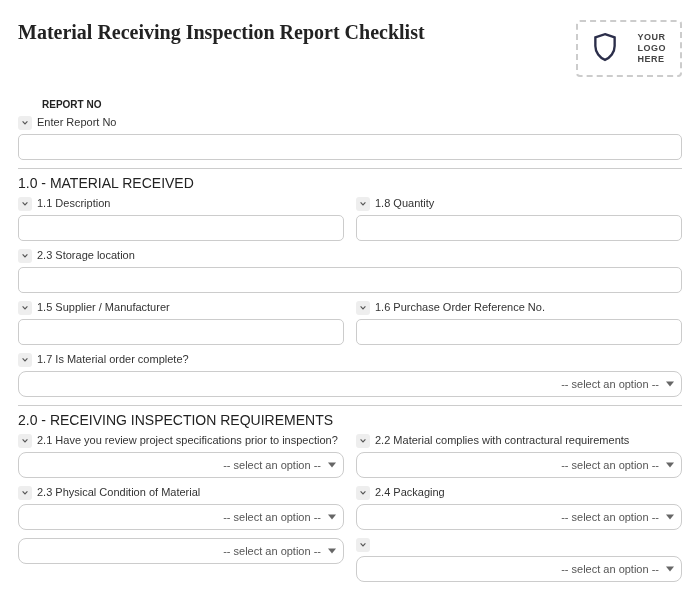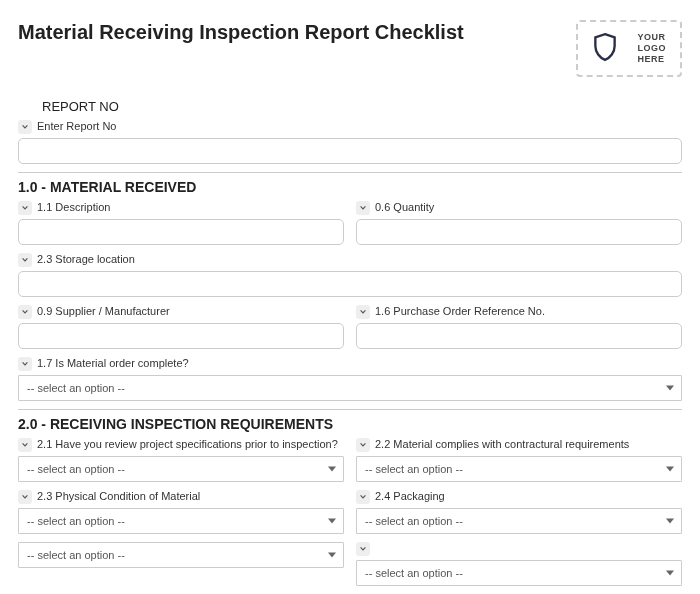--- a/index.html
+++ b/index.html
@@ -1,28 +1,28 @@
 <!DOCTYPE html>
 <html><head>
 <meta charset="utf-8">
 <style>
   * { box-sizing: border-box; margin: 0; padding: 0; }
   body { font-family: Arial, Helvetica, sans-serif; color: #222; background: #fff; width: 700px; padding: 20px 18px; font-size: 12px; }
   .header { display: flex; justify-content: space-between; align-items: flex-start; margin-bottom: 22px; }
-  .title { font-size: 20px; font-weight: bold; color: #222; line-height: 1.2; }
+  .title { font-size: 20px; font-weight: bold; color: #222; line-height: 1.2; font-family: Liberation Serif, serif; }
   .logo-box { border: 2px dashed #ccc; border-radius: 4px; padding: 10px 14px; display: flex; align-items: center; gap: 20px; }
   .logo-shield { color: #2b2e4a; }
   .logo-text { font-size: 9px; font-weight: bold; color: #444; line-height: 1.2; letter-spacing: 0.5px; }
-  .section-heading { font-size: 13px; font-weight: normal; margin-top: 6px; margin-bottom: 6px; padding-left: 24px; }
-  .big-heading { font-size: 14px; font-weight: bold; margin-top: 6px; margin-bottom: 6px; }
+  .section-heading { font-size: 10px; font-weight: bold; margin-top: 6px; margin-bottom: 6px; padding-left: 24px; }
+  .big-heading { font-size: 14px; font-weight: normal; margin-top: 6px; margin-bottom: 6px; }
   .field-label-row { display: flex; align-items: flex-start; gap: 5px; margin-bottom: 4px; font-size: 11px; color: #333; }
   .chev { display: inline-flex; align-items: center; justify-content: center; width: 14px; height: 14px; background: #eee; border-radius: 3px; }
   .chev svg { width: 8px; height: 8px; }
   .text-input { width: 100%; height: 26px; border: 1px solid #ccc; border-radius: 5px; padding: 0 8px; font-size: 11px; background: #fff; }
-  .select-input { width: 100%; height: 26px; border: 1px solid #ccc; border-radius: 1px; padding: 0 22px 0 8px; font-size: 11px; color: #555; background: #fff; appearance: none; -webkit-appearance: none; position: relative; }
+  .select-input { width: 100%; height: 26px; border: 1px solid #ccc; border-radius: 8px; padding: 0 22px 0 8px; font-size: 11px; color: #555; background: #fff; appearance: none; -webkit-appearance: none; position: relative; text-align: right; }
   .select-wrap { position: relative; width: 100%; }
   .select-wrap::after { content: ""; position: absolute; right: 8px; top: 50%; transform: translateY(-50%); width: 0; height: 0; border-left: 4px solid transparent; border-right: 4px solid transparent; border-top: 5px solid #666; pointer-events: none; }
   .row { display: flex; gap: 12px; margin-bottom: 8px; }
   .col { flex: 1; min-width: 0; }
   .full { width: 100%; margin-bottom: 8px; }
   .divider { border: none; border-top: 1px solid #ccc; margin: 4px 0 6px 0; }
 </style>
 </head>
 <body>
 
@@ -68,21 +68,21 @@
     </div>
     <input class="text-input" value="" style="">
   </div>
   <div class="col">
     <div class="field-label-row">
       <span class="chev">
           <svg viewBox="0 0 10 10">
             <path d="M2 3 L5 6 L8 3" fill="none" stroke="#555" stroke-width="1.5"></path>
           </svg>
         </span>
-      <span>0.6 Quantity</span>
+      <span>1.8 Quantity</span>
     </div>
     <input class="text-input" value="" style="">
   </div>
 </div>
 
 <div class="row">
   <div class="col">
     <div class="field-label-row">
       <span class="chev">
           <svg viewBox="0 0 10 10">
@@ -96,21 +96,21 @@
 </div>
 
 <div class="row">
   <div class="col">
     <div class="field-label-row">
       <span class="chev">
           <svg viewBox="0 0 10 10">
             <path d="M2 3 L5 6 L8 3" fill="none" stroke="#555" stroke-width="1.5"></path>
           </svg>
         </span>
-      <span>0.9 Supplier / Manufacturer</span>
+      <span>1.5 Supplier / Manufacturer</span>
     </div>
     <input class="text-input" value="" style="">
   </div>
   <div class="col">
     <div class="field-label-row">
       <span class="chev">
           <svg viewBox="0 0 10 10">
             <path d="M2 3 L5 6 L8 3" fill="none" stroke="#555" stroke-width="1.5"></path>
           </svg>
         </span>

